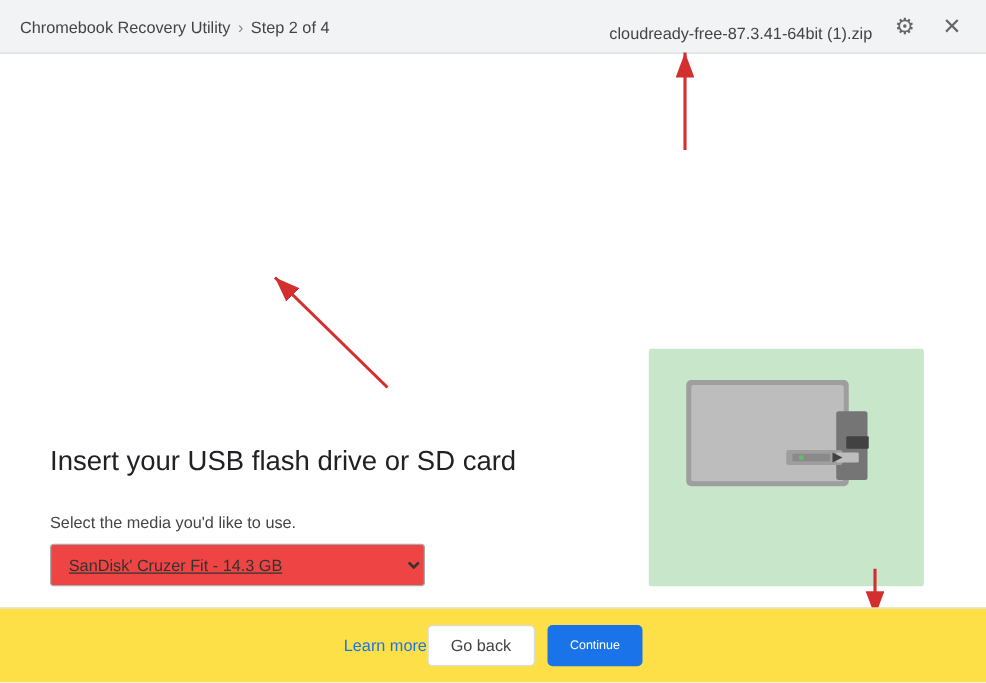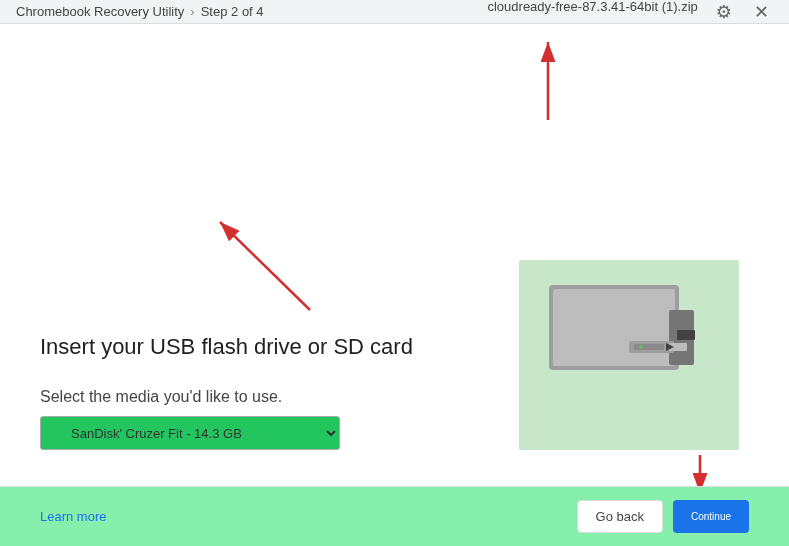--- a/index.html
+++ b/index.html
@@ -11,38 +11,38 @@
       overflow: hidden;
       position: relative;
     }
 
     
     .title-bar {
       display: flex;
       align-items: center;
       justify-content: space-between;
       padding: 0 16px;
-      height: 24px;
+      height: 43px;
       background: #f1f3f4;
       border-bottom: 1px solid #ddd;
     }
     .title-bar-left {
       display: flex;
       align-items: center;
       gap: 6px;
       font-size: 13px;
       color: #444;
     }
     .title-bar-breadcrumb-sep {
       color: #888;
       font-size: 13px;
     }
     .title-bar-right {
       display: flex;
-      align-items: flex-start;
+      align-items: flex-end;
       gap: 14px;
     }
     .title-bar-filename {
       font-size: 13px;
       color: #444;
     }
     .icon-btn {
       background: none;
       border: none;
       cursor: pointer;
@@ -72,35 +72,36 @@
       flex-shrink: 0;
     }
 
     .page-title {
       font-size: 22px;
       font-weight: 400;
       color: #202124;
       margin-bottom: 28px;
     }
     .select-label {
-      font-size: 16px;
+      font-size: 13px;
       color: #444;
       margin-bottom: 10px;
     }
     .media-select {
       width: 300px;
       height: 34px;
-      padding: 0 26px;
+      padding: 0 10px;
       font-size: 13px;
       border: 1px solid #aaa;
       border-radius: 3px;
-      background: #22c55e;
+      background: #ef4444;
       color: #333;
       cursor: pointer;
       appearance: auto;
+      text-decoration: underline;
     }
 
     
     .usb-illustration {
       width: 220px;
       height: 190px;
       background: #c8e6c9;
       border-radius: 2px;
       overflow: hidden;
       position: relative;
@@ -111,24 +112,24 @@
 
     
     .footer {
       position: absolute;
       bottom: 0;
       left: 0;
       right: 0;
       height: 60px;
       display: flex;
       align-items: center;
-      justify-content: space-between;
+      justify-content: center;
       padding: 0 40px;
       border-top: 1px solid #e0e0e0;
-      background: #86efac;
+      background: #fde047;
     }
     .learn-more {
       color: #1a73e8;
       font-size: 13px;
       text-decoration: none;
       cursor: pointer;
     }
     .footer-buttons {
       display: flex;
       gap: 10px;

